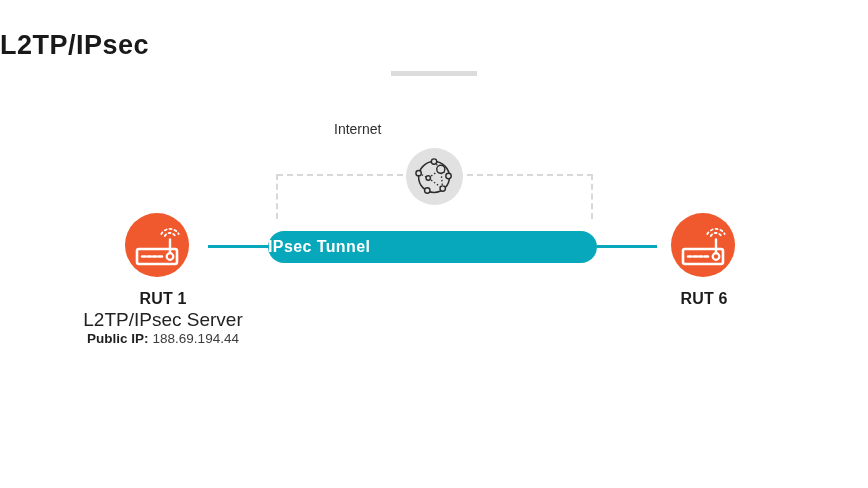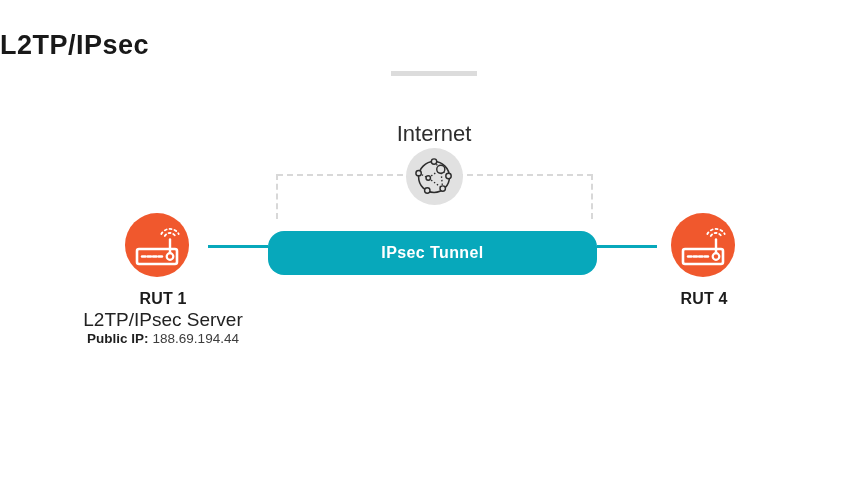--- a/index.html
+++ b/index.html
@@ -8,38 +8,38 @@
     font-family:"Liberation Sans", sans-serif; overflow:hidden;
   }
   .title {
     position:absolute; top:30px; left:0; width:100%; 
     font-size:27px; font-weight:800; color:#191919; letter-spacing:.5px; margin:0;
   }
   .title-divider {
     position:absolute; left:391px; top:71px; width:86px; height:5px; background:#dcdcdc;
   }
   .internet-label {
-    position:absolute; top:121px; left:334px; width:200px; text-align:center;
-    font-size:22px; font-weight:400; color:#2e2e2e;
+    position:absolute; top:121px; left:334px; width:200px; text-align:left;
+    font-size:14px; font-weight:400; color:#2e2e2e;
   }
   .bracket-h {
     position:absolute; left:277px; top:174px; width:316px; height:0;
     border-top:2px dashed #d8d8d8;
   }
   .bracket-v { position:absolute; top:174px; width:0; height:45px; border-left:2px dashed #d8d8d8; }
   .bracket-v.left  { left:276px; }
   .bracket-v.right { left:591px; }
   .internet-circle {
     position:absolute; left:406px; top:148px; width:57px; height:57px; border-radius:50%;
     background:#e1e1e1; display:flex; align-items:center; justify-content:center;
   }
   .tunnel-pill {
-    position:absolute; left:268px; top:231px; width:329px; height:44px; border-radius:16px;
+    position:absolute; left:268px; top:231px; width:329px; height:32px; border-radius:16px;
     background:#07a8bb; color:#ffffff; font-size:16px; font-weight:700; letter-spacing:.4px;
-    display:flex; align-items:center; justify-content:center;
+    display:flex; align-items:center; 
   }
   .link { position:absolute; top:245px; width:60px; height:3px; background:#07a8bb; }
   .link.left  { left:208px; }
   .link.right { left:597px; }
   .router {
     position:absolute; top:213px; width:64px; height:64px; border-radius:50%;
     background:#f0582d; display:flex; align-items:center; justify-content:center;
   }
   .router.left  { left:125px; }
   .router.right { left:671px; }
@@ -131,16 +131,16 @@
 
   <div class="device-info left">
     <div class="device-name">RUT 1</div>
     <div class="device-role">L2TP/IPsec Server</div>
     <div class="device-ips">
       <div><span class="ip-label">Public IP:</span><span>188.69.194.44</span></div>
     </div>
   </div>
 
   <div class="device-info right">
-    <div class="device-name">RUT 4</div>
+    <div class="device-name">RUT 6</div>
   </div>
 
 </div>
 
 </body></html>

